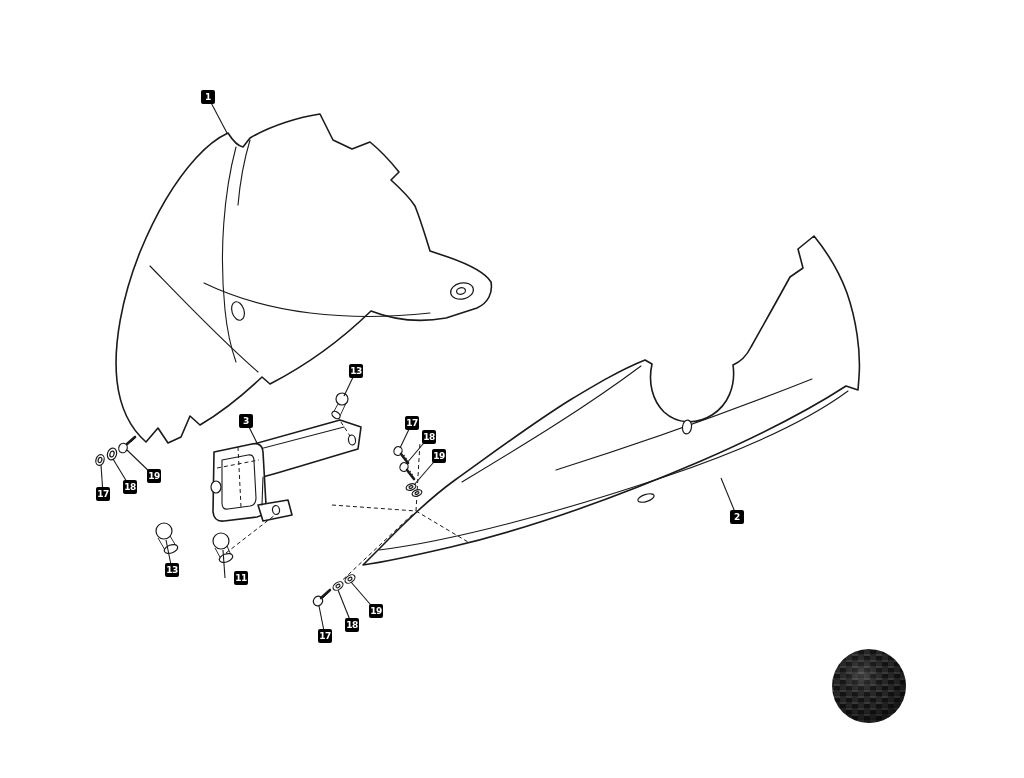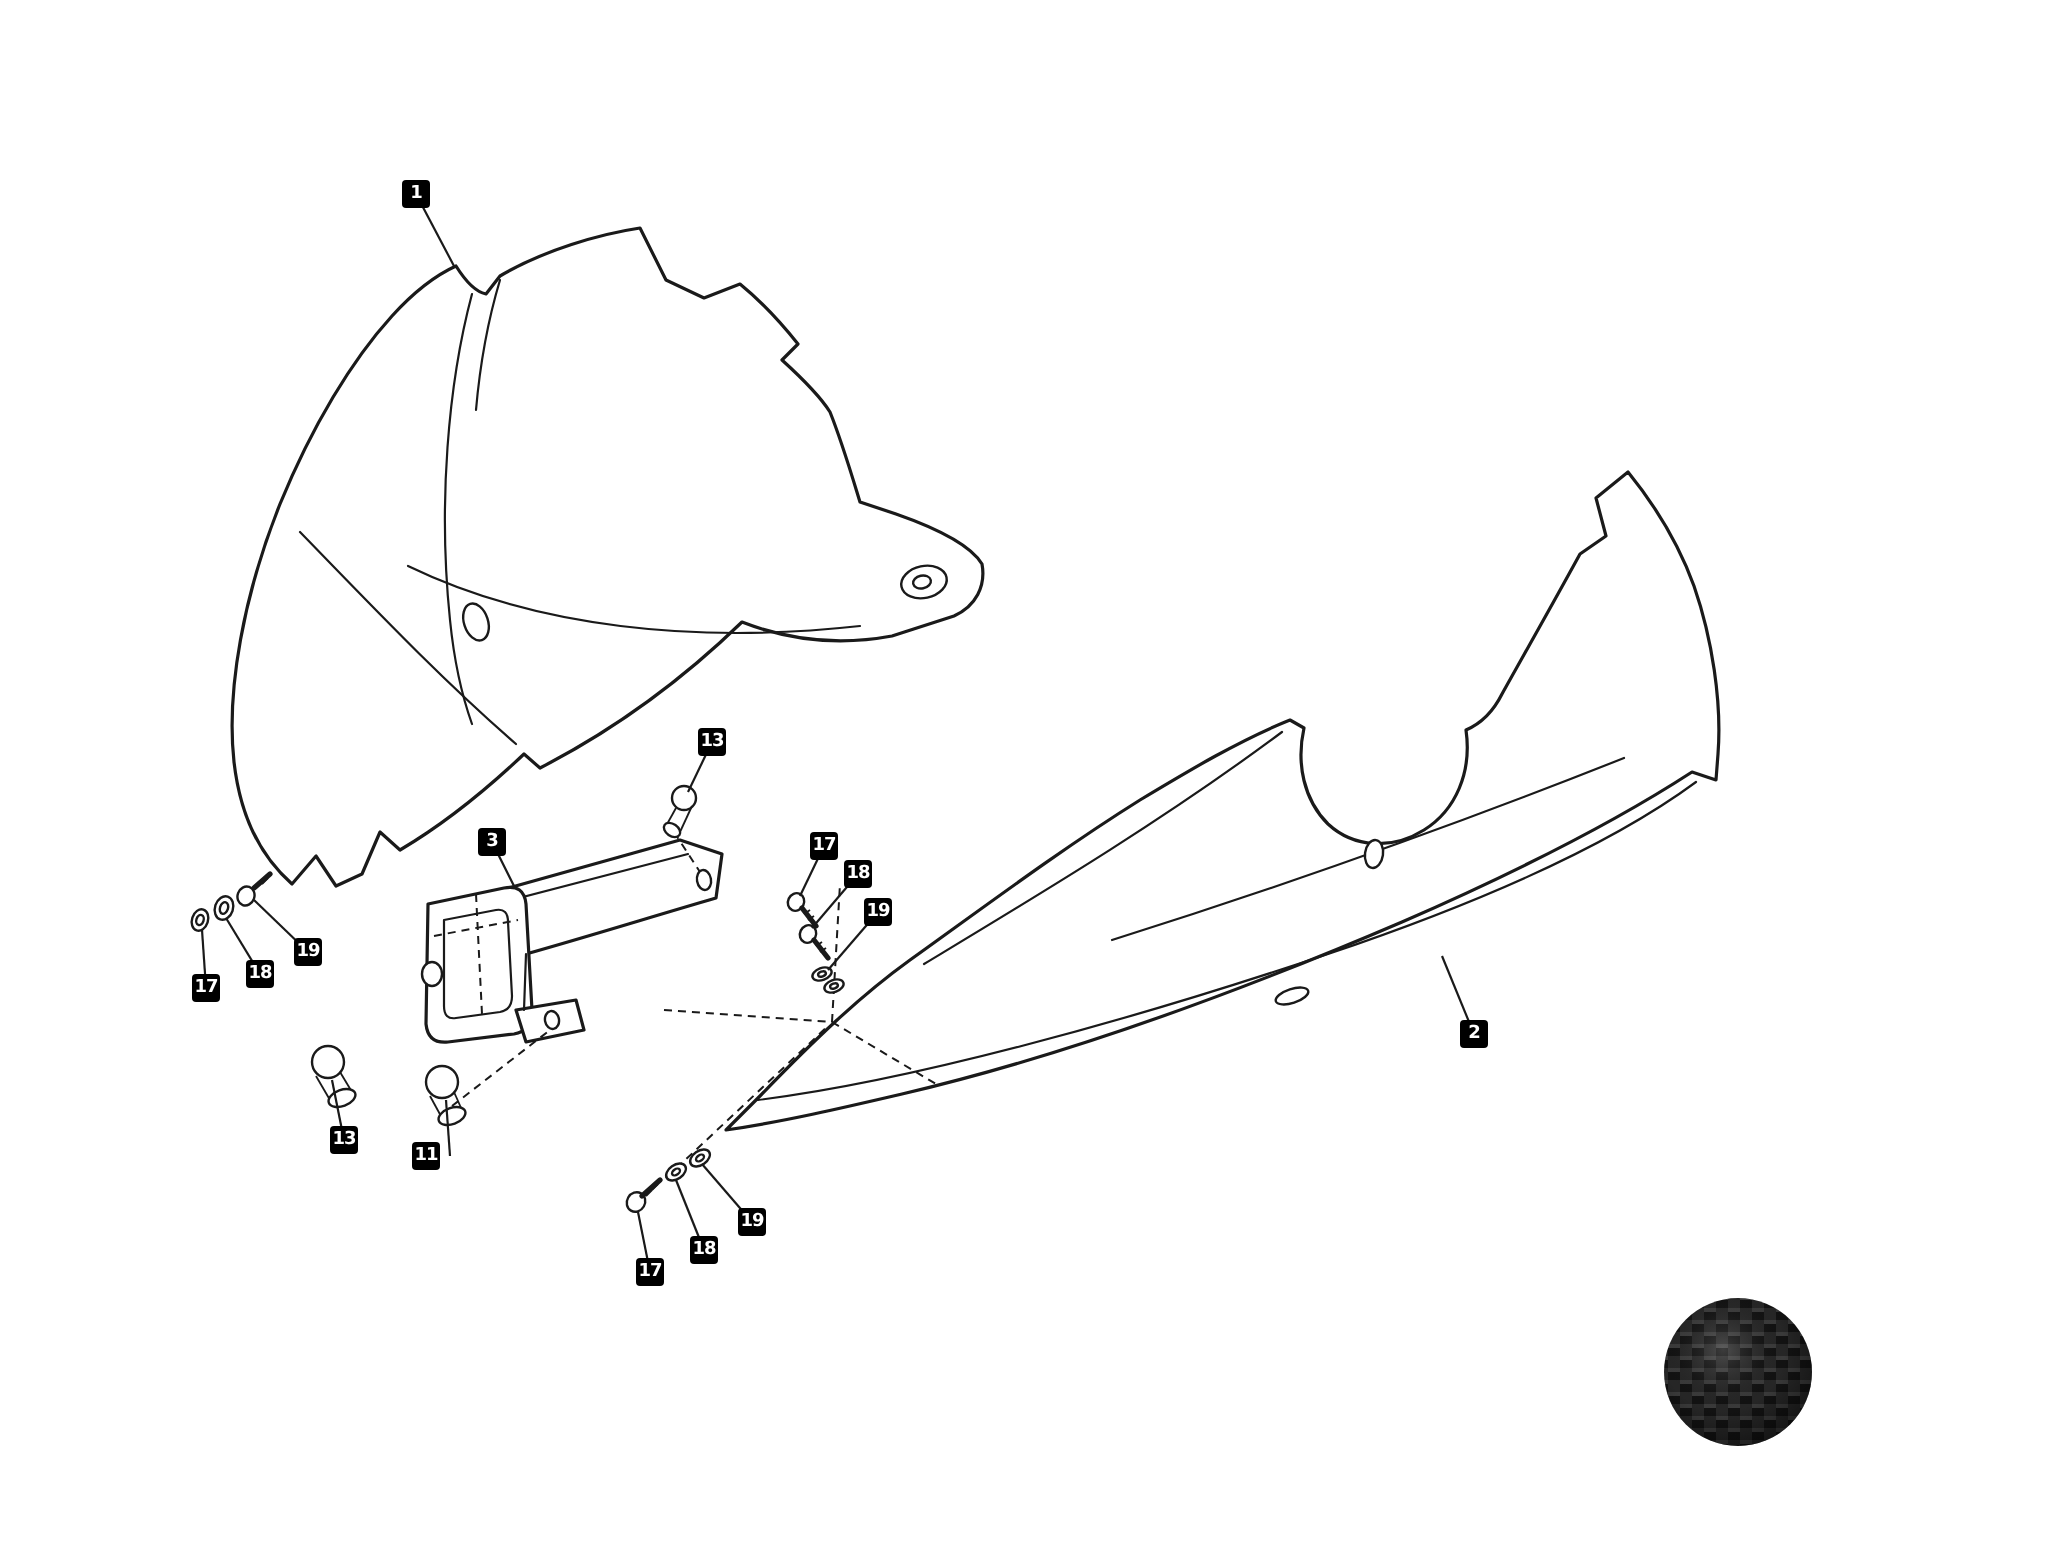--- a/index.html
+++ b/index.html
@@ -204,19 +204,19 @@
       <div class="callout" style="left: 201px; top: 90px; background: rgb(0, 0, 0); color: rgb(255, 255, 255);">1</div>
       <div class="callout" style="left: 349px; top: 364px; background: rgb(0, 0, 0); color: rgb(255, 255, 255);">13</div>
       <div class="callout" style="left: 239px; top: 414px; background: rgb(0, 0, 0); color: rgb(255, 255, 255);">3</div>
       <div class="callout" style="left: 405px; top: 416px; background: rgb(0, 0, 0); color: rgb(255, 255, 255);">17</div>
       <div class="callout" style="left: 422px; top: 430px; background: rgb(0, 0, 0); color: rgb(255, 255, 255);">18</div>
       <div class="callout" style="left: 432px; top: 449px; background: rgb(0, 0, 0); color: rgb(255, 255, 255);">19</div>
       <div class="callout" style="left: 147px; top: 469px; background: rgb(0, 0, 0); color: rgb(255, 255, 255);">19</div>
       <div class="callout" style="left: 123px; top: 480px; background: rgb(0, 0, 0); color: rgb(255, 255, 255);">18</div>
       <div class="callout" style="left: 96px; top: 487px; background: rgb(0, 0, 0); color: rgb(255, 255, 255);">17</div>
       <div class="callout" style="left: 165px; top: 563px; background: rgb(0, 0, 0); color: rgb(255, 255, 255);">13</div>
-      <div class="callout" style="left: 206px; top: 571px; background: rgb(0, 0, 0); color: rgb(255, 255, 255);">11</div>
+      <div class="callout" style="left: 234px; top: 571px; background: rgb(0, 0, 0); color: rgb(255, 255, 255);">11</div>
       <div class="callout" style="left: 730px; top: 510px; background: rgb(0, 0, 0); color: rgb(255, 255, 255);">2</div>
       <div class="callout" style="left: 318px; top: 629px; background: rgb(0, 0, 0); color: rgb(255, 255, 255);">17</div>
       <div class="callout" style="left: 345px; top: 618px; background: rgb(0, 0, 0); color: rgb(255, 255, 255);">18</div>
       <div class="callout" style="left: 369px; top: 604px; background: rgb(0, 0, 0); color: rgb(255, 255, 255);">19</div>
     </div>
 </div>
 
 </body></html>

